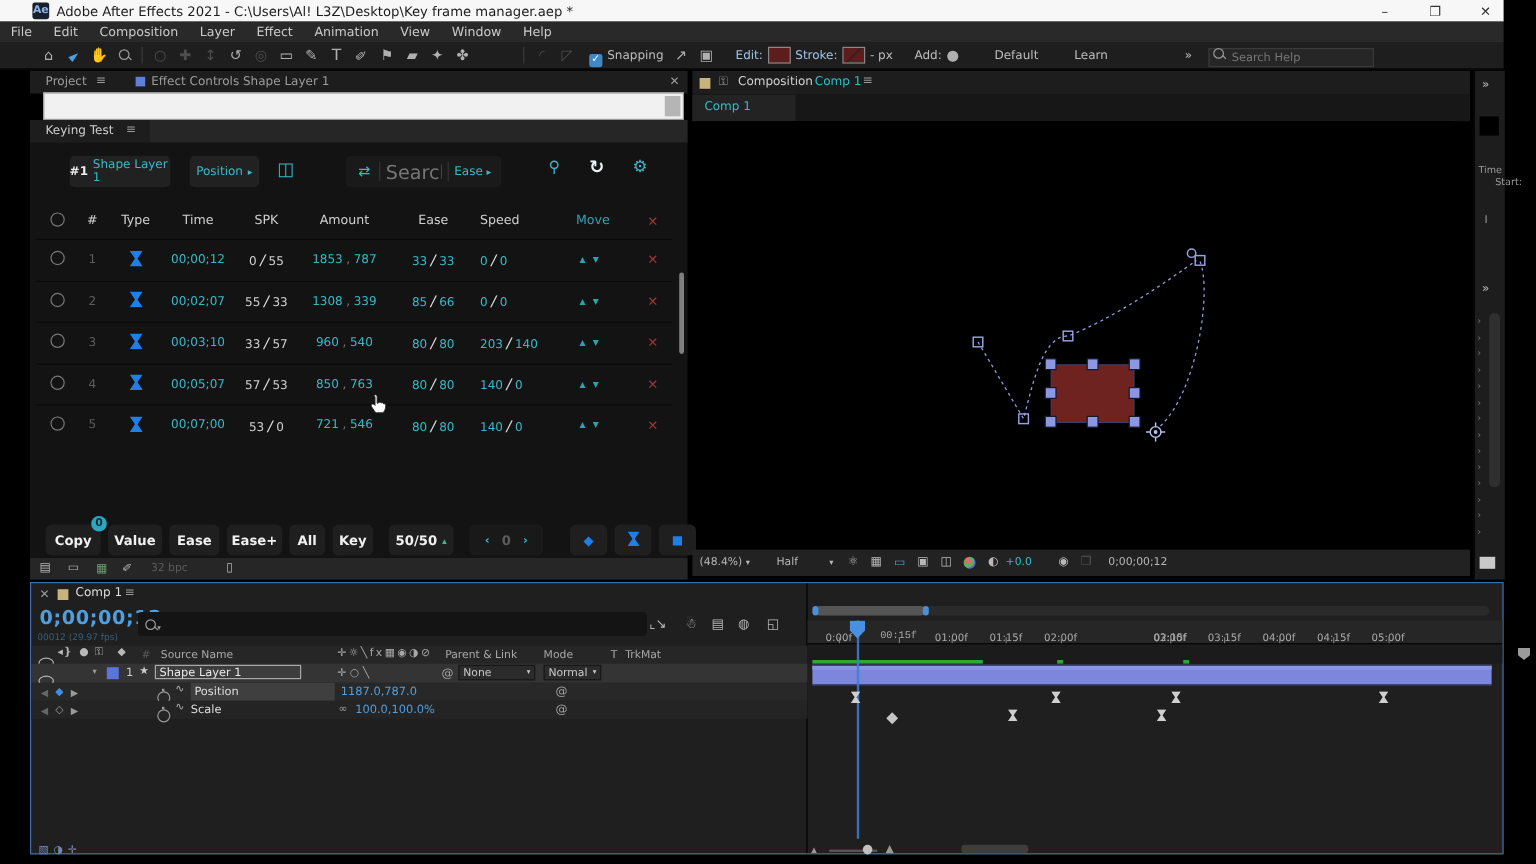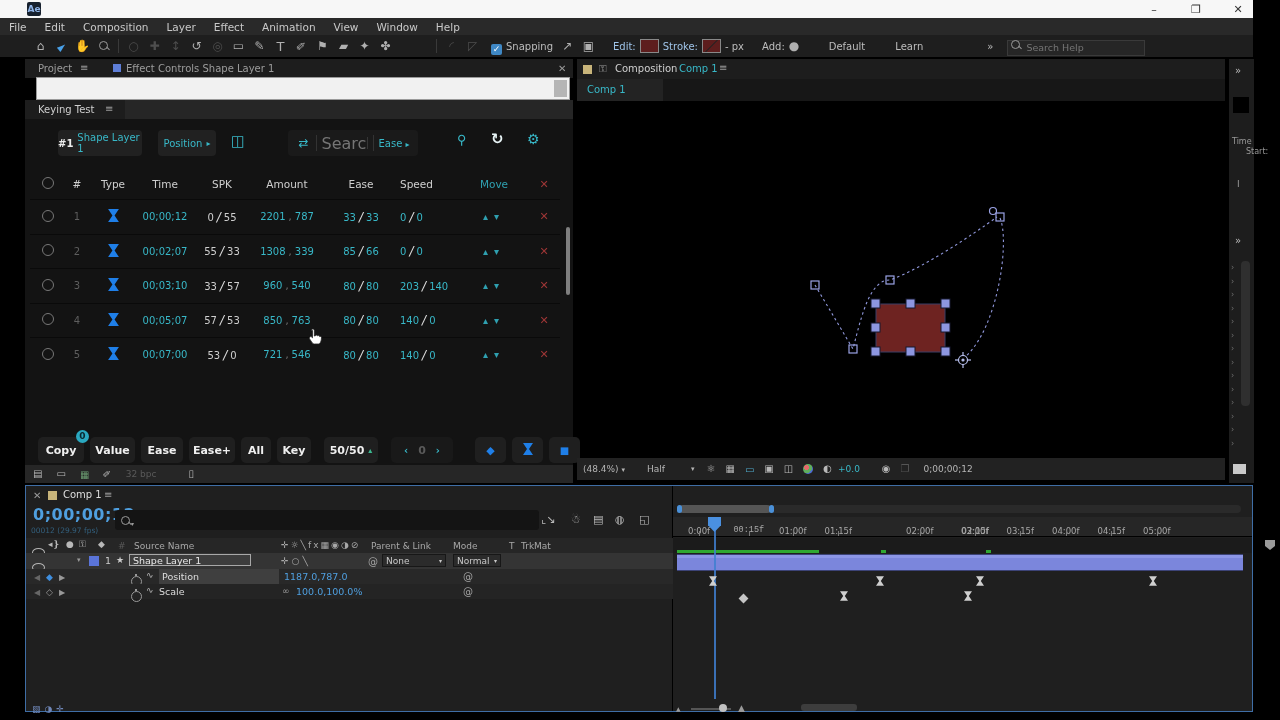--- a/index.html
+++ b/index.html
@@ -78,20 +78,21 @@
   .chev{display:block;color:#6f6f6f;font-size:8px;height:13.5px;line-height:13.5px;}
   .mag{display:inline-block;width:7px;height:7px;border:1.4px solid #9a9a9a;border-radius:50%;position:relative;}
   .mag::after{content:"";position:absolute;left:6px;top:6px;width:4px;height:1.4px;background:#9a9a9a;transform:rotate(45deg);}
   input{font-family:"DejaVu Sans","Liberation Sans",sans-serif;}
 </style>
 </head>
 <body>
 
 <div id="titlebar" class="abs">
   <div id="aeicon" class="abs">Ae</div>
+  <div class="abs" style="left:47px;top:3px;">Adobe After Effects 2021 - C:\Users\Al! L3Z\Desktop\Key frame manager.aep *</div>
   <div class="winbtn abs" style="left:1140px;">–</div>
   <div class="winbtn abs" style="left:1182px;">❐</div>
   <div class="winbtn abs" style="left:1224px;">✕</div>
 </div>
 
 <div id="menubar" class="abs">
     <span class="mi">File</span>
     <span class="mi">Edit</span>
     <span class="mi">Composition</span>
     <span class="mi">Layer</span>
@@ -198,21 +199,21 @@
   </div>
   <div class="abs" id="krows" style="left:5px;top:80px;width:530px;">
       <div class="krow">
         <span class="c-sel"><span class="circ"></span></span>
         <span class="c-num">1</span>
         <span class="c-type"><svg width="11" height="13" viewBox="0 0 10 12">
             <path d="M0 0h10L6 6l4 6H0l4-6z" fill="#1f7fe8"></path>
           </svg></span>
         <span class="c-time teal">00;00;12</span>
         <span class="c-spk"><span>0</span><span class="slash">/</span><span>55</span></span>
-        <span class="c-amt teal"><span>2201</span><span class="comma">,</span><span>787</span></span>
+        <span class="c-amt teal"><span>1853</span><span class="comma">,</span><span>787</span></span>
         <span class="c-ease teal"><span>33</span><span class="slash">/</span><span>33</span></span>
         <span class="c-spd teal"><span>0</span><span class="slash">/</span><span>0</span></span>
         <span class="c-move"><span>▴</span><span>▾</span></span>
         <span class="c-del">✕</span>
       </div>
       <div class="krow">
         <span class="c-sel"><span class="circ"></span></span>
         <span class="c-num">2</span>
         <span class="c-type"><svg width="11" height="13" viewBox="0 0 10 12">
             <path d="M0 0h10L6 6l4 6H0l4-6z" fill="#1f7fe8"></path>
@@ -447,21 +448,21 @@
     <span class="abs" style="left:2px;top:0;width:92px;height:8px;background:#555;border-radius:4px;"></span>
     <span class="abs" style="left:0px;top:0;width:5px;height:8px;background:#4a90d8;border-radius:3px;"></span>
     <span class="abs" style="left:92px;top:0;width:5px;height:8px;background:#4a90d8;border-radius:3px;"></span>
   </div>
 
   <div class="abs hdrband" id="ruler" style="left:647px;top:31px;width:579px;height:19px;border-bottom:1px solid #000;">
       <div class="tick" style="left: 15px; top: 2px;"><span class="tl">0:00f</span><span class="tm"></span></div>
       <div class="tick" style="left: 60.5px; top: 2px; font-family: Liberation Mono, monospace;"><span class="tl">00:15f</span><span class="tm"></span></div>
       <div class="tick" style="left: 106px; top: 2px;"><span class="tl">01:00f</span><span class="tm"></span></div>
       <div class="tick" style="left: 151.5px; top: 2px;"><span class="tl">01:15f</span><span class="tm"></span></div>
-      <div class="tick" style="left: 197px; top: 2px; margin-left: 36px;"><span class="tl">02:00f</span><span class="tm"></span></div>
+      <div class="tick" style="left: 197px; top: 2px;"><span class="tl">02:00f</span><span class="tm"></span></div>
       <div class="tick" style="left: 242.5px; top: 2px; margin-left: 46px;"><span class="tl">02:15f</span><span class="tm"></span></div>
       <div class="tick" style="left: 288px; top: 2px;"><span class="tl">03:00f</span><span class="tm"></span></div>
       <div class="tick" style="left: 333.5px; top: 2px;"><span class="tl">03:15f</span><span class="tm"></span></div>
       <div class="tick" style="left: 379px; top: 2px;"><span class="tl">04:00f</span><span class="tm"></span></div>
       <div class="tick" style="left: 424.5px; top: 2px;"><span class="tl">04:15f</span><span class="tm"></span></div>
       <div class="tick" style="left: 470px; top: 2px;"><span class="tl">05:00f</span><span class="tm"></span></div>
     </div>
 
   <div class="abs hdrband" style="left:0;top:52px;width:647px;height:15px;">
     <span class="abs" style="left:6px;top:4px;"><span class="eye"></span></span>

